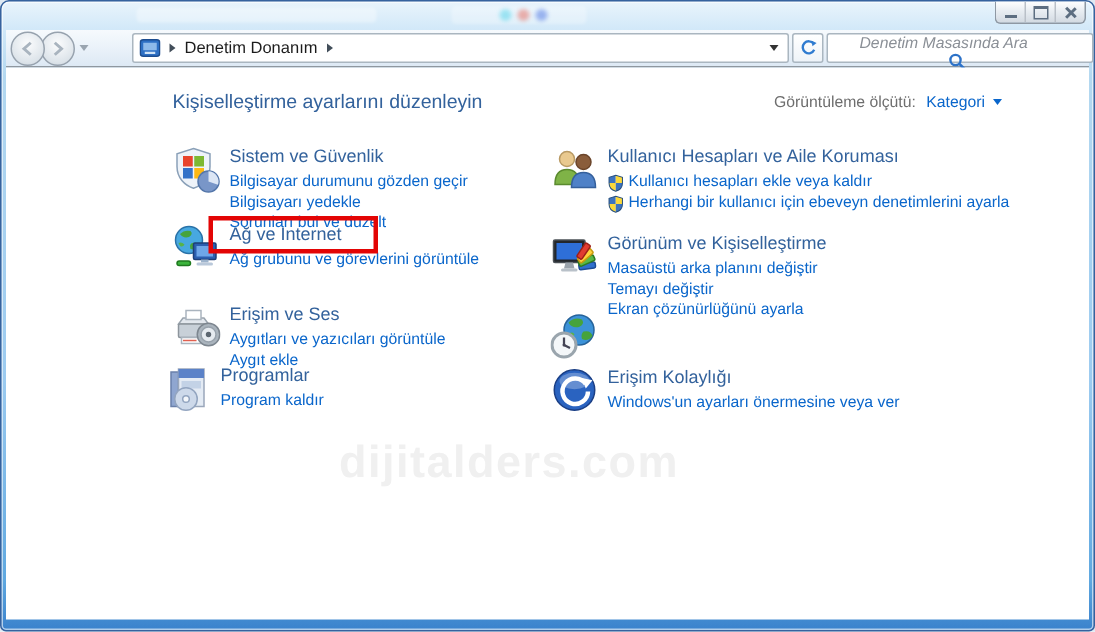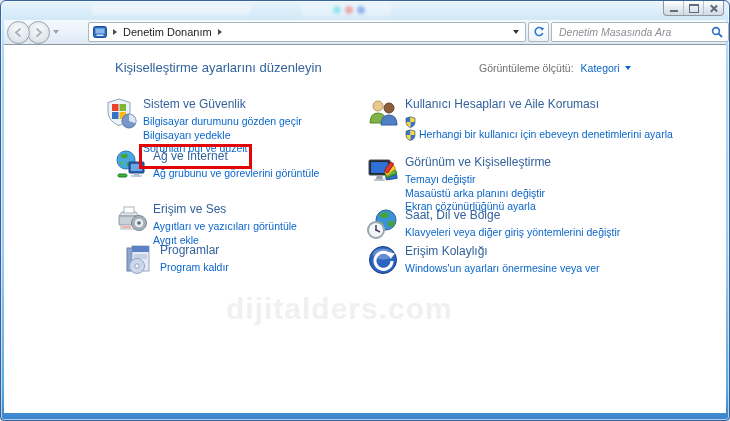--- a/index.html
+++ b/index.html
@@ -37,42 +37,42 @@
   .breadcrumb{position:absolute;left:84px;top:2px;width:436px;height:18px;background:#fff;
     border:1px solid #aab6c0;border-radius:2px;display:flex;align-items:center;font-size:11px;color:#1c1c1c;}
   .bc-sep{width:0;height:0;border-top:3.5px solid transparent;border-bottom:3.5px solid transparent;
     border-left:4.5px solid #424e5a;margin:0 6px;}
   .bc-dropdown{margin-left:auto;margin-right:6px;width:0;height:0;
     border-left:3.5px solid transparent;border-right:3.5px solid transparent;border-top:4px solid #333;}
   .cp-icon{margin-left:4px;display:flex;}
   .refresh-btn{position:absolute;left:524px;top:2px;width:19px;height:18px;background:linear-gradient(#fff,#eef3f8);
     border:1px solid #aab6c0;border-radius:2px;display:flex;align-items:center;justify-content:center;}
   .searchbox{position:absolute;left:547px;top:2px;width:176px;height:18px;background:#fff;
-    border:1px solid #aab6c0;border-radius:2px;display:flex;align-items:center;}
+    border:1px solid #aab6c0;border-radius:2px;display:flex;align-items:center;flex-direction:column;}
   .searchbox input{flex:1;border:none;outline:none;background:transparent;font-size:10.5px;
     font-family:"Liberation Sans",sans-serif;font-style:italic;color:#555;padding:0 4px 0 7px;min-width:0;}
   .searchbox input::placeholder{color:#8a8f96;font-style:italic;}
   .search-mag{margin-right:5px;display:flex;}
   
   .content{position:absolute;top:44px;left:3px;right:3px;bottom:7px;background:#fff;}
   .page-title{position:absolute;left:111px;top:15px;font-size:13px;color:#33629c;}
   .viewby{position:absolute;left:475px;top:17px;font-size:10.5px;display:flex;align-items:center;}
-  .viewby .lbl{color:#6e6e6e;margin-right:7px;}
+  .viewby .lbl{color:#6e6e6e;margin-right:7px;margin-left:37px;}
   .viewby .val{color:#0a66cb;cursor:pointer;display:flex;align-items:center;text-align:center;}
   .vb-arrow{width:0;height:0;border-left:3.5px solid transparent;border-right:3.5px solid transparent;
     border-top:4px solid #0a66cb;margin-left:5px;}
   .cat{position:absolute;display:flex;}
   .cat-icon{width:32px;height:32px;margin-right:6px;flex:0 0 32px;cursor:pointer;}
   .cat-text{display:flex;flex-direction:column;}
   .cat-title{font-size:12px;color:#33629c;text-decoration:none;margin-bottom:4px;white-space:nowrap;cursor:pointer;}
   .cat-link{font-size:10.5px;color:#0a66cb;text-decoration:none;line-height:13.5px;white-space:nowrap;cursor:pointer;}
   .cat-link.wrap{white-space:normal;display:flex;align-items:flex-start;}
   .cat-link .uac{margin:1px 3px 0 0;flex:0 0 11px;display:inline-flex;}
   .cat-link span{display:inline-block;}
-  .l1{left:101px;top:52px}.l2{left:111px;top:104px}.l3{left:111px;top:157px}.l4{left:118px;top:198px}
+  .l1{left:111px;top:52px}.l2{left:111px;top:104px}.l3{left:111px;top:157px}.l4{left:105px;top:198px}
   .r1{left:363px;top:52px}.r2{left:363px;top:110px}.r3{left:363px;top:163px}.r4{left:363px;top:199px}
   .r1 .cat-text{max-width:292px;}
   .highlight-box{position:absolute;left:135px;top:99px;width:107px;height:19px;
     border:3px solid #e30505;pointer-events:none;z-index:5;}
   .watermark{position:absolute;left:222px;top:247px;font-size:30px;font-weight:bold;
     color:#f0f0f0;letter-spacing:1px;pointer-events:none;}
 </style>
 </head>
 <body>
 
@@ -253,20 +253,21 @@
                 </clipPath>
               <g clip-path="url(#sh1)">
                 <rect x="0" y="0" width="8" height="8.5" fill="#3d73c0"></rect>
                 <rect x="8" y="0" width="8" height="8.5" fill="#fbd83a"></rect>
                 <rect x="0" y="8.5" width="8" height="8.5" fill="#fbd83a"></rect>
                 <rect x="8" y="8.5" width="8" height="8.5" fill="#3d73c0"></rect>
               </g>
               <path d="M8 1 L14.5 3 V8.5 C14.5 13 11.5 15.5 8 16.5 C4.5 15.5 1.5 13 1.5 8.5 V3 Z" fill="none" stroke="#28507e"></path>
             </svg>
           </span>
+          <span>Kullanıcı hesapları ekle veya kaldır</span>
         </a>
         <a class="cat-link wrap">
           <span class="uac">
             <svg width="11" height="12" viewBox="0 0 16 17">
               <clipPath id="sh2">
                   <path d="M8 1 L14.5 3 V8.5 C14.5 13 11.5 15.5 8 16.5 C4.5 15.5 1.5 13 1.5 8.5 V3 Z"></path>
                 </clipPath>
               <g clip-path="url(#sh2)">
                 <rect x="0" y="0" width="8" height="8.5" fill="#3d73c0"></rect>
                 <rect x="8" y="0" width="8" height="8.5" fill="#fbd83a"></rect>
@@ -291,43 +292,39 @@
           <g transform="translate(19,15)">
             <rect x="0" y="6" width="11" height="4" rx="1" fill="#2f6fce" stroke="#1d4c96" transform="rotate(-8 0 8)"></rect>
             <rect x="0" y="4" width="11" height="4" rx="1" fill="#58b847" stroke="#2e7a22" transform="rotate(-24 0 6)"></rect>
             <rect x="0" y="2" width="11" height="4" rx="1" fill="#ffd23a" stroke="#c79a10" transform="rotate(-40 0 4)"></rect>
             <rect x="0" y="0" width="11" height="4" rx="1" fill="#e03c31" stroke="#9e2018" transform="rotate(-56 0 2)"></rect>
           </g>
         </svg>
       </span>
       <div class="cat-text">
         <a class="cat-title">Görünüm ve Kişiselleştirme</a>
+        <a class="cat-link">Masaüstü arka planını değiştir</a>
         <a class="cat-link">Temayı değiştir</a>
-        <a class="cat-link">Masaüstü arka planını değiştir</a>
         <a class="cat-link">Ekran çözünürlüğünü ayarla</a>
       </div>
     </div>
 
     <div class="cat r3">
       <span class="cat-icon">
         <svg width="32" height="32" viewBox="0 0 32 32">
           <circle cx="19" cy="12" r="10" fill="#3c92d8" stroke="#26639a"></circle>
           <path d="M12 7 Q16 3 21 5 Q23 8 19 10 Q14 11 12 7 Z" fill="#46a33c"></path>
           <path d="M22 13 Q27 12 28 16 Q25 20 21 18 Q20 15 22 13 Z" fill="#46a33c"></path>
           <path d="M13 14 Q15 13 16 15 Q15 17 13 16 Z" fill="#57b34a"></path>
           <circle cx="9" cy="22" r="8" fill="#f4f7f9" stroke="#9aa5ad" stroke-width="2"></circle>
           <line x1="9" y1="22" x2="9" y2="17" stroke="#445" stroke-width="1.5"></line>
           <line x1="9" y1="22" x2="13" y2="24" stroke="#445" stroke-width="1.5"></line>
           <circle cx="9" cy="22" r="1" fill="#445"></circle>
         </svg>
       </span>
-      <div class="cat-text">
-        <a class="cat-title">Saat, Dil ve Bölge</a>
-        <a class="cat-link">Klavyeleri veya diğer giriş yöntemlerini değiştir</a>
-      </div>
     </div>
 
     <div class="cat r4">
       <span class="cat-icon">
         <svg width="32" height="32" viewBox="0 0 32 32">
           <circle cx="16" cy="16" r="13.5" fill="#2a63c0" stroke="#1b3f85"></circle>
           <ellipse cx="16" cy="10" rx="10" ry="5.5" fill="rgba(255,255,255,0.28)"></ellipse>
           <path d="M23.5 12 A8.5 8.5 0 1 0 25 17" fill="none" stroke="#ffffff" stroke-width="3"></path>
           <polygon points="21,8 28,9.5 23.5,15" fill="#ffffff"></polygon>
         </svg>

